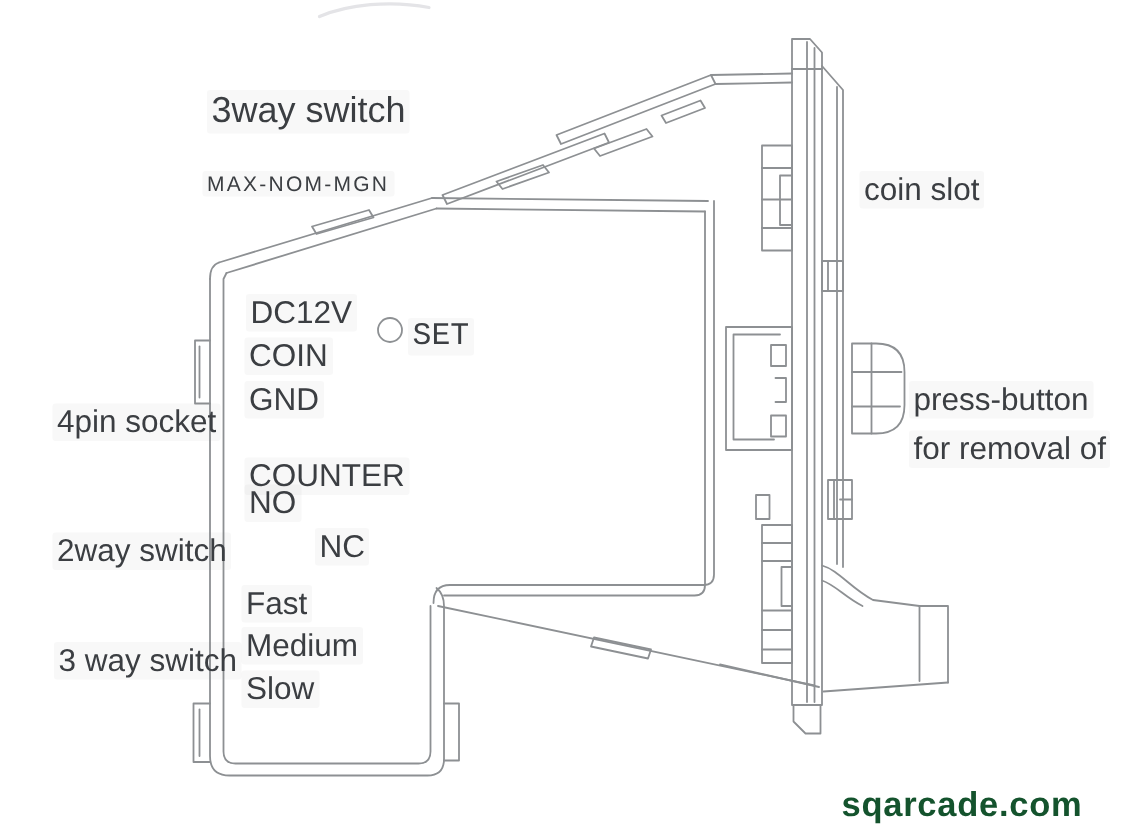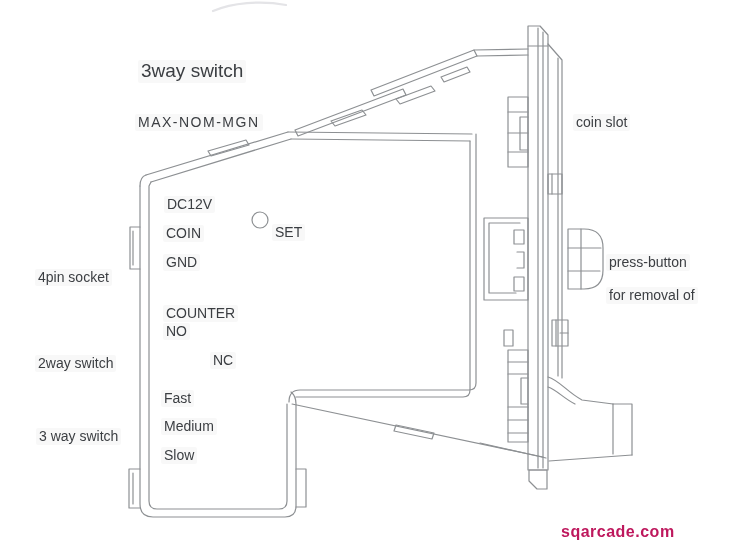--- a/index.html
+++ b/index.html
@@ -1,27 +1,27 @@
 <!DOCTYPE html>
 <html><head>
 <meta charset="utf-8">
 <style>
   html,body{margin:0;padding:0;background:#fff;}
   #canvas{
     position:relative;width:750px;height:555px;background:#ffffff;overflow:hidden;
     font-family:"Liberation Sans", sans-serif;
   }
   .lbl{
-    position:absolute;color:#3b3e42;font-size:14px;line-height:1.2;
+    position:absolute;color:#3b3e42;font-size:21px;line-height:1.2;
     white-space:nowrap;background:rgba(120,120,125,0.055);padding:0 3px;border-radius:2px;
   }
-  .title1{font-size:19px;}
+  .title1{font-size:24px;}
   .title2{font-size:14px;letter-spacing:1.5px;margin-top:22px;}
   .watermark{
-    position:absolute;color:#be185d;font-size:16px;letter-spacing:0.5px;
+    position:absolute;color:#14532d;font-size:23px;letter-spacing:0.5px;
     font-weight:bold;white-space:nowrap;background:none;
   }
   svg{position:absolute;left:0;top:0;}
 </style>
 </head>
 <body>
 
 <div id="canvas">
 
   <svg width="750" height="555" viewBox="0 0 750 555">
@@ -131,21 +131,21 @@
 
   <div class="lbl" style="left:35px;top:269px;">4pin socket</div>
   <div class="lbl" style="left:35px;top:355px;">2way switch</div>
   <div class="lbl" style="left:36px;top:428px;">3 way switch</div>
 
   <div class="lbl" style="left:164px;top:196px;">DC12V</div>
   <div class="lbl" style="left:163px;top:225px;">COIN</div>
   <div class="lbl" style="left:163px;top:254px;">GND</div>
   <div class="lbl" style="left:163px;top:283px;margin-top:22px;">COUNTER</div>
 
-  <div class="lbl" style="left:272px;top:224px;">SET</div>
+  <div class="lbl" style="left:272px;top:212px;font-family:Liberation Mono, monospace;">SET</div>
 
   <div class="lbl" style="left:163px;top:323px;">NO</div>
   <div class="lbl" style="left:163px;top:352px;margin-left:47px;">NC</div>
 
   <div class="lbl" style="left:161px;top:390px;">Fast</div>
   <div class="lbl" style="left:161px;top:418px;">Medium</div>
   <div class="lbl" style="left:161px;top:447px;">Slow</div>
 
   <div class="lbl" style="left:606px;top:254px;text-align:right;">press-button</div>
   <div class="lbl" style="left:606px;top:287px;">for removal of</div>

